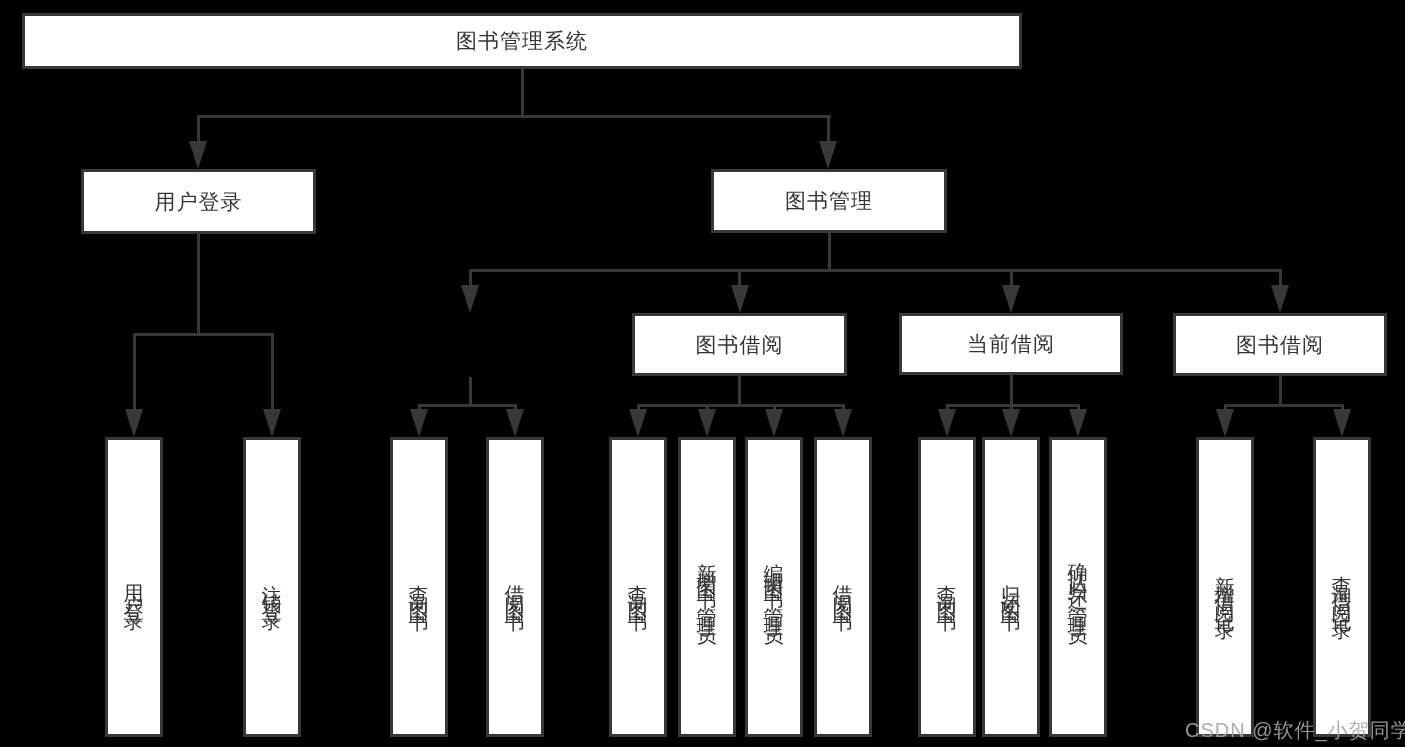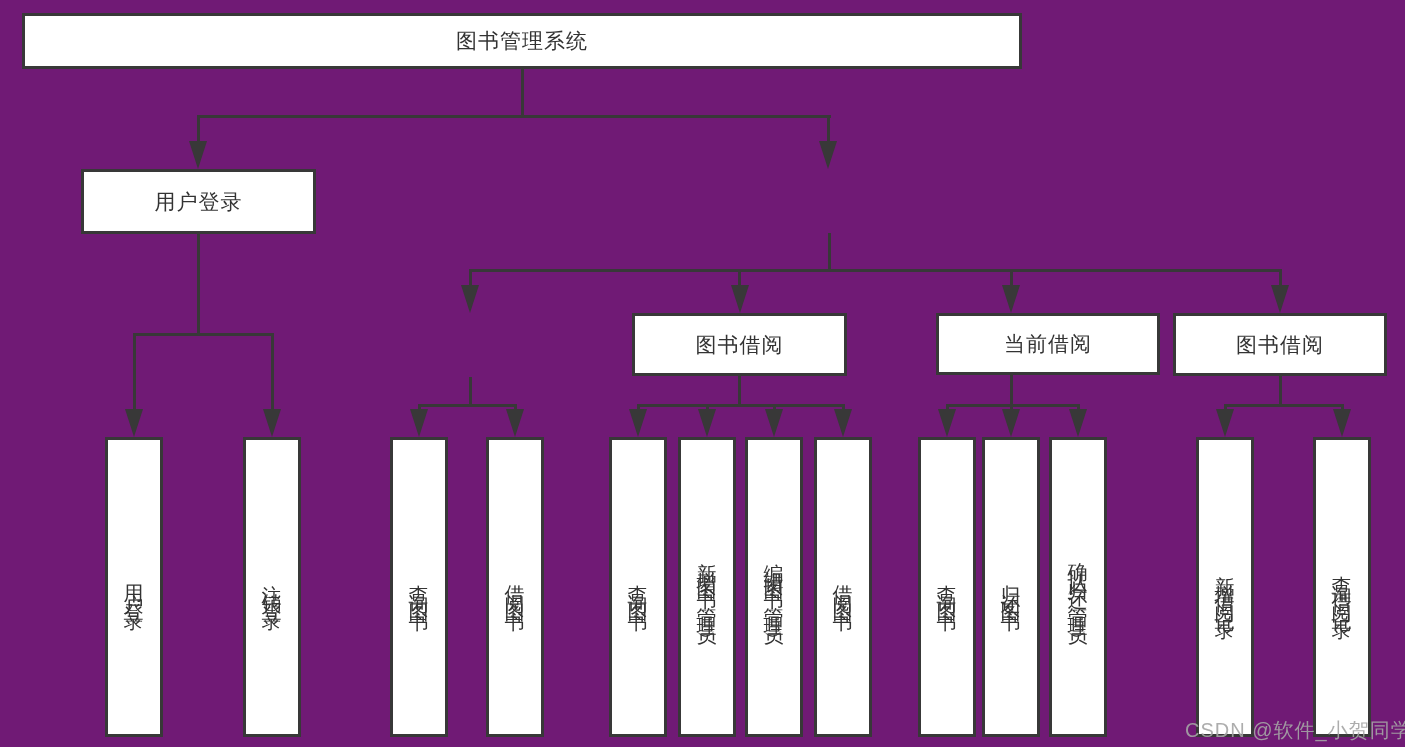--- a/index.html
+++ b/index.html
@@ -1,17 +1,17 @@
 <!DOCTYPE html>
 <html><head>
 <meta charset="utf-8">
 <style>
   html,body{margin:0;padding:0;background:#ffffff;}
   .canvas{
-    position:relative;width:1405px;height:747px;background:#701a75;
+    position:relative;width:1405px;height:747px;background:#000000;
     font-family:"Liberation Sans","DejaVu Sans",sans-serif;color:#333333;overflow:hidden;
   }
   .hnode{
     position:absolute;background:#ffffff;border:3px solid #383838;box-sizing:border-box;
     display:flex;align-items:center;justify-content:center;font-size:21px;letter-spacing:1px;
   }
   .vnode{
     position:absolute;top:437px;width:58px;height:300px;background:#ffffff;
     border:3px solid #383838;box-sizing:border-box;
     display:flex;align-items:center;justify-content:center;font-size:20px;
@@ -37,34 +37,35 @@
   <div class="hnode" style="left:22px;top:13px;width:1000px;height:56px;">图书管理系统</div>
 
   <div class="lv" style="left:520.5px;top:69px;height:49px;"></div>
   <div class="lh" style="left:196.5px;top:115px;width:634px;"></div>
   <div class="lv" style="left:196.5px;top:117px;height:26px;"></div>
   <div class="arrow" style="left:189px;top:141px;"></div>
   <div class="lv" style="left:826.5px;top:117px;height:26px;"></div>
   <div class="arrow" style="left:819px;top:141px;"></div>
 
   <div class="hnode" style="left:81px;top:169px;width:235px;height:65px;">用户登录</div>
+  <div class="hnode" style="left:711px;top:169px;width:236px;height:64px;">图书管理</div>
 
   <div class="lv" style="left:827.5px;top:233px;height:39px;"></div>
   <div class="lh" style="left:468.5px;top:269px;width:813px;"></div>
   <div class="lv" style="left:468.5px;top:271px;height:16px;"></div>
   <div class="arrow" style="left:461px;top:285px;"></div>
   <div class="lv" style="left:738px;top:271px;height:16px;"></div>
   <div class="arrow" style="left:730.5px;top:285px;"></div>
   <div class="lv" style="left:1009.5px;top:271px;height:16px;"></div>
   <div class="arrow" style="left:1002px;top:285px;"></div>
   <div class="lv" style="left:1278.5px;top:271px;height:16px;"></div>
   <div class="arrow" style="left:1271px;top:285px;"></div>
 
   <div class="hnode" style="left:632px;top:313px;width:215px;height:63px;">图书借阅</div>
-  <div class="hnode" style="left:899px;top:313px;width:224px;height:62px;margin-left:37px;">当前借阅</div>
+  <div class="hnode" style="left:899px;top:313px;width:224px;height:62px;">当前借阅</div>
   <div class="hnode" style="left:1173px;top:313px;width:214px;height:63px;">图书借阅</div>
 
   <div class="lv" style="left:197px;top:234px;height:101px;"></div>
   <div class="lh" style="left:132.5px;top:333px;width:141px;"></div>
   <div class="lv" style="left:132.5px;top:335px;height:76px;"></div>
   <div class="arrow" style="left:125px;top:409px;"></div>
   <div class="lv" style="left:270.5px;top:335px;height:76px;"></div>
   <div class="arrow" style="left:263px;top:409px;"></div>
 
   <div class="lv" style="left:468.5px;top:377px;height:29px;"></div>

